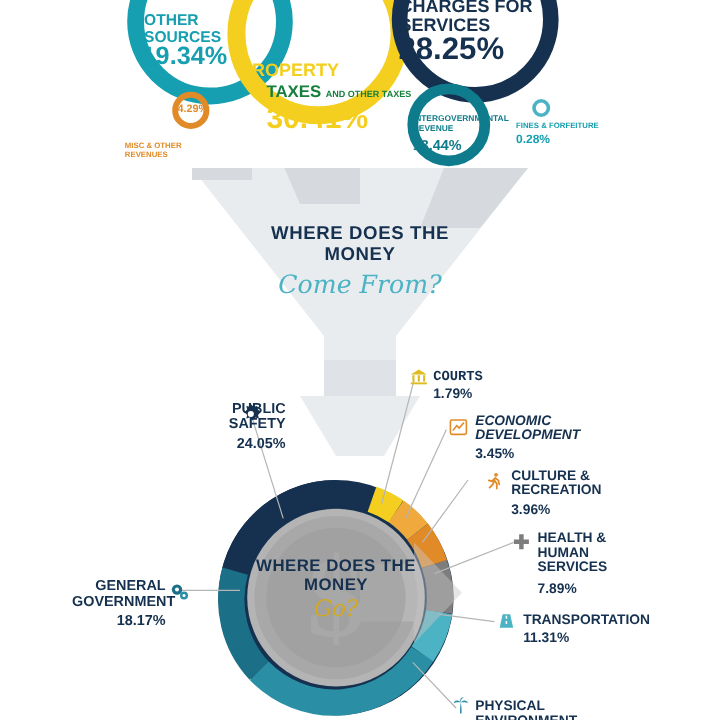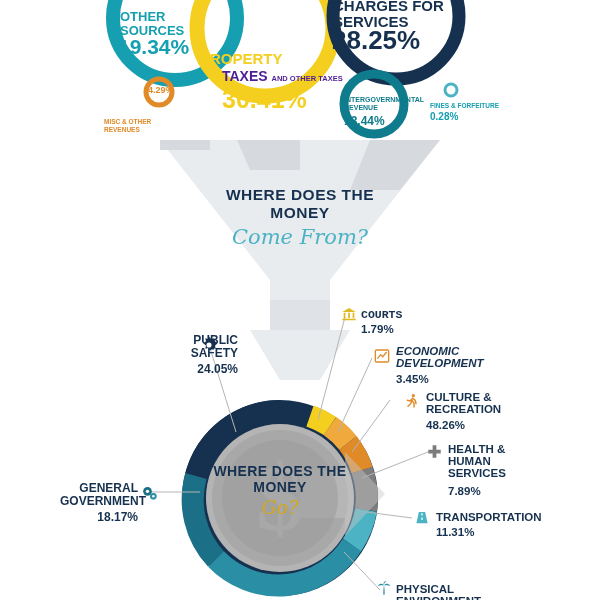--- a/index.html
+++ b/index.html
@@ -77,21 +77,21 @@
 
   <div class="lbl bold upper c-teal" style="left:120px;top:10px;font-size:13px;">
     <span>OTHER</span><br>
     <span>SOURCES</span>
   </div>
   <div class="lbl bold c-teal" style="left:118px;top:36px;font-size:21px;">19.34%</div>
 
   <div class="lbl bold upper" style="left:200px;top:51px;font-size:15px;color:#f5cf1f;">
     <span>PROPERTY</span>
   </div>
-  <div class="lbl bold upper" style="left:222px;top:69px;font-size:14px;color:#4c1d95;">
+  <div class="lbl bold upper" style="left:222px;top:69px;font-size:14px;color:#15803d;">
     <span>TAXES</span>
     <span style="font-size:7.5px;font-weight:bold;">AND OTHER TAXES</span>
   </div>
   <div class="lbl bold" style="left:222px;top:86px;font-size:25px;color:#f5cf1f;">30.41%</div>
 
   <div class="lbl bold upper c-navy" style="left:333px;top:-2px;font-size:15px;">
     <span>CHARGES FOR</span><br>
     <span>SERVICES</span>
   </div>
   <div class="lbl bold c-navy" style="left:332px;top:27px;font-size:26px;">28.25%</div>
@@ -210,21 +210,21 @@
   <div class="lbl bold c-navy" style="left:396px;top:373px;font-size:11.5px;">3.45%</div>
 
   <svg class="ico" style="left:404px;top:392px;width:16px;height:18px;" viewBox="0 0 24 24">
     <circle cx="14" cy="4" r="2.4" fill="#e08b28"></circle>
     <path d="M13 8 L9 12 L5 11 M13 8 L17 11 L18 16 M12 11 L10 16 L6 20 M12 11 L15 15 L15 21" stroke="#e08b28" stroke-width="2.2" fill="none" stroke-linecap="round"></path>
   </svg>
   <div class="lbl bold upper c-navy" style="left:426px;top:391px;font-size:11.5px;">
     <span>CULTURE &amp;</span><br>
     <span>RECREATION</span>
   </div>
-  <div class="lbl bold c-navy" style="left:426px;top:419px;font-size:11.5px;">48.26%</div>
+  <div class="lbl bold c-navy" style="left:426px;top:419px;font-size:11.5px;">3.96%</div>
 
   <svg class="ico" style="left:427px;top:444px;width:15px;height:15px;" viewBox="0 0 24 24">
     <path d="M9 2 h6 v7 h7 v6 h-7 v7 h-6 v-7 h-7 v-6 h7 z" fill="#7d7d7d"></path>
   </svg>
   <div class="lbl bold upper c-navy" style="left:448px;top:443px;font-size:11.5px;">
     <span>HEALTH &amp;</span><br>
     <span>HUMAN</span><br>
     <span>SERVICES</span>
   </div>
   <div class="lbl bold c-navy" style="left:448px;top:485px;font-size:11.5px;">7.89%</div>

